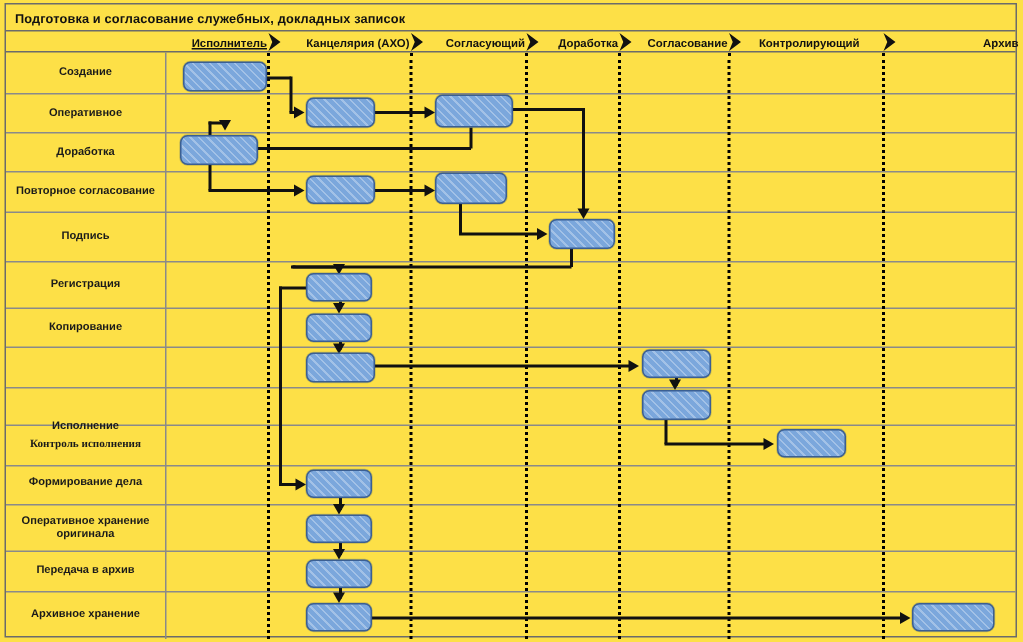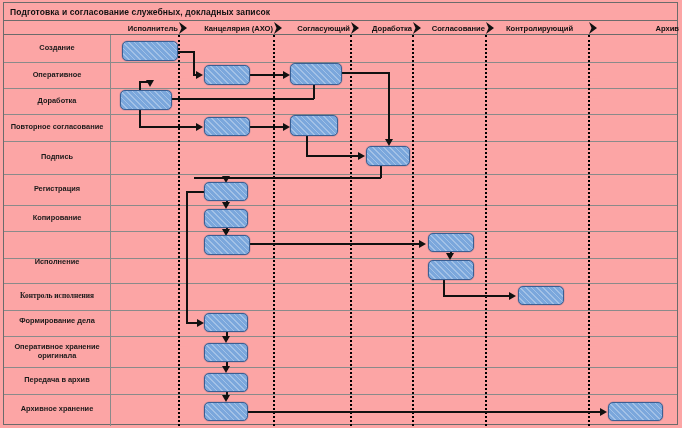--- a/index.html
+++ b/index.html
@@ -1,17 +1,17 @@
 <!DOCTYPE html>
 <html><head>
 <meta charset="utf-8">
 <style>
   html,body{margin:0;padding:0;background:#fff;}
   body{font-family:"Liberation Sans",sans-serif;}
-  #wrap{position:relative;width:682px;height:428px;overflow:hidden;background:#fca5a5;}
+  #wrap{position:relative;width:682px;height:428px;overflow:hidden;background:#fde047;}
 
   
   #frame{position:absolute;left:3px;top:2px;width:675px;height:423px;border:1px solid #6b6b6b;box-sizing:border-box;}
 
   
   #title{position:absolute;left:4px;top:3px;width:673px;height:18px;box-sizing:border-box;
          border-bottom:1px solid #6b6b6b;display:flex;align-items:center;padding-left:6px;
          font-size:8.5px;font-weight:bold;color:#111;letter-spacing:.1px;}
 
   
@@ -49,21 +49,21 @@
 </head>
 <body>
 
 <div id="wrap">
   <div id="frame"></div>
 
   <div id="title">Подготовка и согласование служебных, докладных записок</div>
 
   <div id="header">
 
-    <div class="hdr-label" style="left:110px;width:64px;">Исполнитель</div>
+    <div class="hdr-label" style="left:110px;width:64px;text-decoration:underline;">Исполнитель</div>
     <svg class="hdr-chev" style="left:174px;" viewBox="0 0 11 12">
         <path d="M1 0 L9 6 L1 12 L3.5 6 Z" fill="#111"></path>
       </svg>
 
     <div class="hdr-label" style="left:180px;width:89px;">Канцелярия (АХО)</div>
     <svg class="hdr-chev" style="left:269px;" viewBox="0 0 11 12">
         <path d="M1 0 L9 6 L1 12 L3.5 6 Z" fill="#111"></path>
       </svg>
 
     <div class="hdr-label" style="left:275px;width:71px;">Согласующий</div>
@@ -112,21 +112,21 @@
   <div class="lane-sep" style="left:485px;"></div>
   <div class="lane-sep" style="left:588px;"></div>
 
   <div class="rlabel" style="top:35px;height:27px;">Создание</div>
   <div class="rlabel" style="top:62px;height:26px;">Оперативное</div>
   <div class="rlabel" style="top:88px;height:26px;">Доработка</div>
   <div class="rlabel" style="top:114px;height:27px;">Повторное согласование</div>
   <div class="rlabel" style="top:141px;height:33px;">Подпись</div>
   <div class="rlabel" style="top:174px;height:31px;">Регистрация</div>
   <div class="rlabel" style="top:205px;height:26px;">Копирование</div>
-  <div class="rlabel" style="top:250px;height:25px;">Исполнение</div>
+  <div class="rlabel" style="top:272px;height:25px;">Исполнение</div>
   <div class="rlabel" style="top:283px;height:27px;font-family:Liberation Serif, serif;">Контроль исполнения</div>
   <div class="rlabel" style="top:308px;height:26px;">Формирование дела</div>
   <div class="rlabel" style="top:336px;height:31px;">Оперативное хранение оригинала</div>
   <div class="rlabel" style="top:367px;height:27px;">Передача в архив</div>
   <div class="rlabel" style="top:394px;height:31px;">Архивное хранение</div>
 
   <div class="seg-h" style="left:178px;top:51px;width:16px;"></div>
   <div class="seg-v" style="left:193px;top:51px;height:24px;"></div>
   <div class="seg-h" style="left:193px;top:74px;width:4px;"></div>
   <div class="ar ar-r" style="left:196px;top:71px;"></div>

